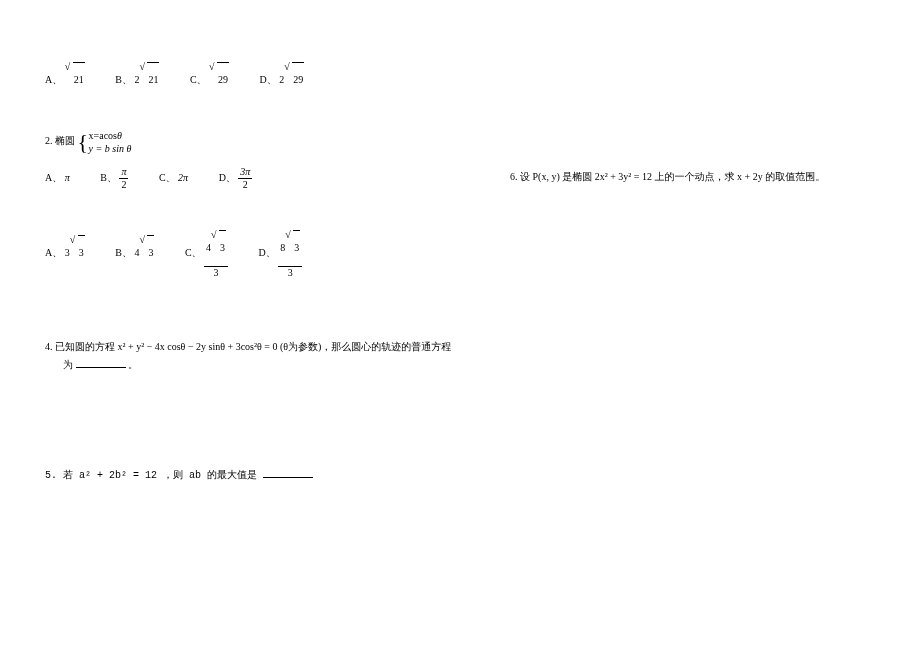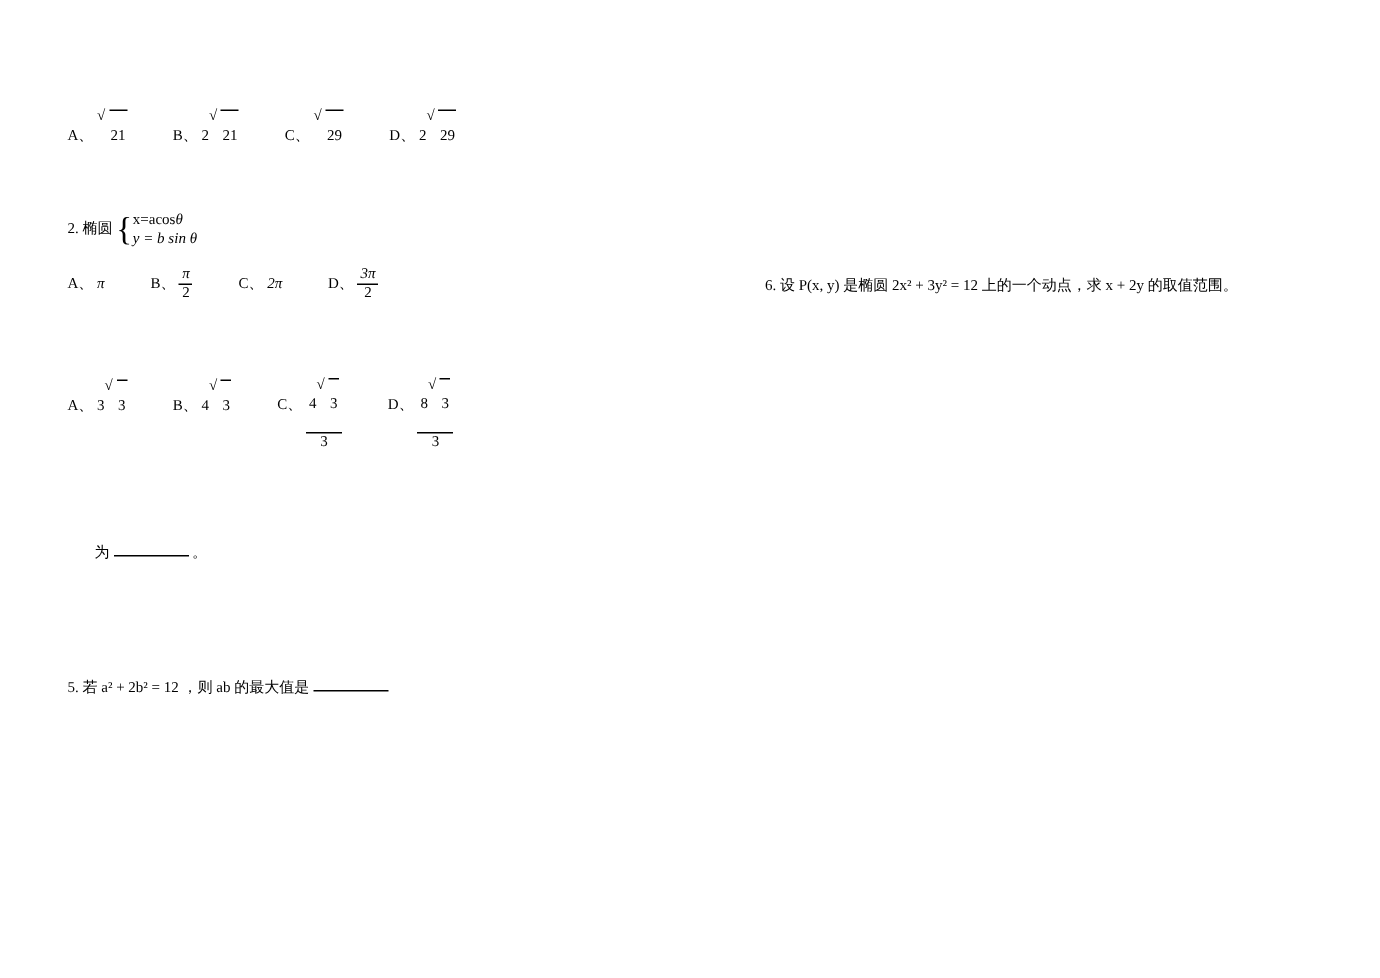--- a/index.html
+++ b/index.html
@@ -26,21 +26,20 @@
     .opt {
       display: inline-block;
       margin-right: 28px;
     }
     .sqrt {
       border-top: 1px solid #000;
       display: inline-block;
       padding: 12px 1px;
       position: relative;
       line-height: 1;
-      margin-top: 11px;
     }
     .sqrt::before {
       content: "√";
       position: absolute;
       left: -8px;
       top: -1px;
     }
     .sqrt-wrap {
       display: inline-block;
       margin-left: 8px;
@@ -71,21 +70,21 @@
       display: inline-block;
       vertical-align: middle;
       line-height: 1.3;
     }
     .cases .row {
       display: block;
     }
     .q6 {
       position: absolute;
       left: 510px;
-      top: 183px;
+      top: 170px;
       font-size: 10px;
     }
     .blank {
       display: inline-block;
       border-bottom: 1px solid #000;
       width: 50px;
       height: 10px;
       vertical-align: baseline;
     }
     .indent {
@@ -163,28 +162,29 @@
         <span class="frac"><span class="num"><span>4</span><span class="sqrt-wrap"><span class="sqrt">3</span></span></span><span class="den">3</span></span>
       </span>
       <span class="opt">
         <span>D、</span>
         <span class="frac"><span class="num"><span>8</span><span class="sqrt-wrap"><span class="sqrt">3</span></span></span><span class="den">3</span></span>
       </span>
     </div>
   </div>
 
   <div class="problem" style="margin-top:60px;">
+    <div>4. 已知圆的方程 x² + y² − 4x cosθ − 2y sinθ + 3cos²θ = 0 (θ为参数)，那么圆心的轨迹的普通方程</div>
     <div class="indent">
       <span>为</span>
       <span class="blank"></span>
       <span>。</span>
     </div>
   </div>
 
-  <div class="problem" style="margin-top:72px;">
+  <div class="problem" style="margin-top:93px;font-family:Liberation Mono, monospace;">
     <span>5. 若 a² + 2b² = 12 ，则 ab 的最大值是</span>
     <span class="blank"></span>
   </div>
 
 </div>
 
 <div class="q6">
   <span>6. 设 P(x, y) 是椭圆 2x² + 3y² = 12 上的一个动点，求 x + 2y 的取值范围。</span>
 </div>
 

